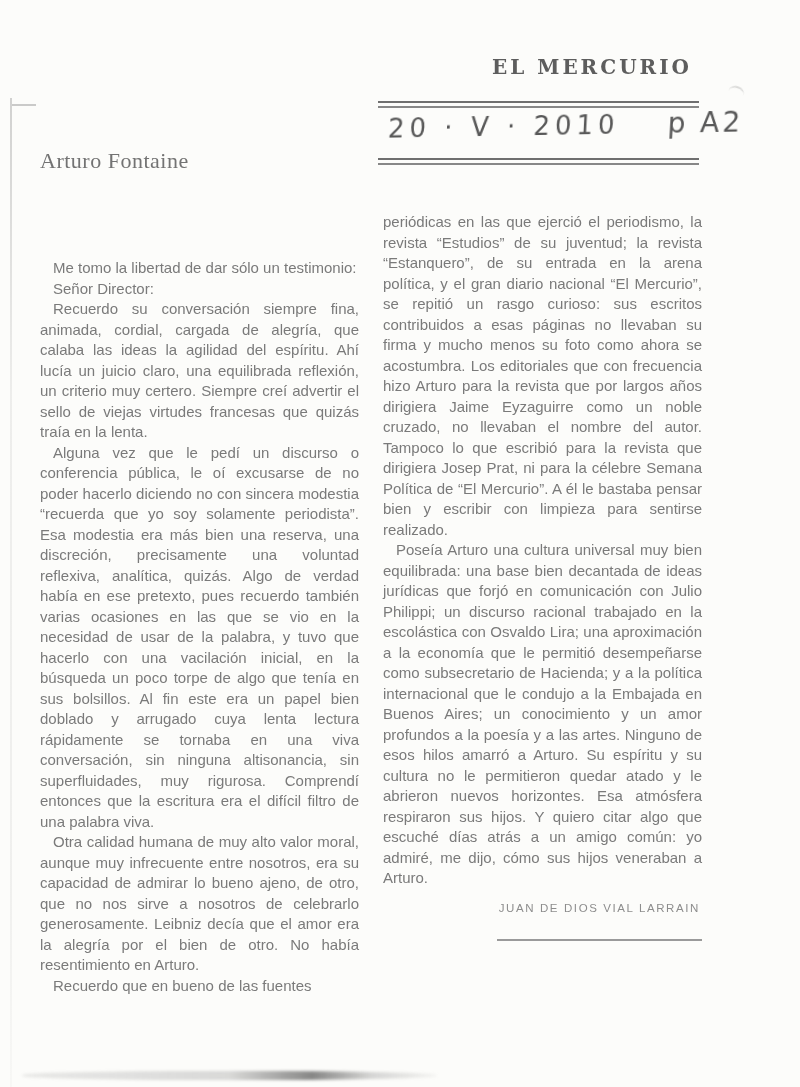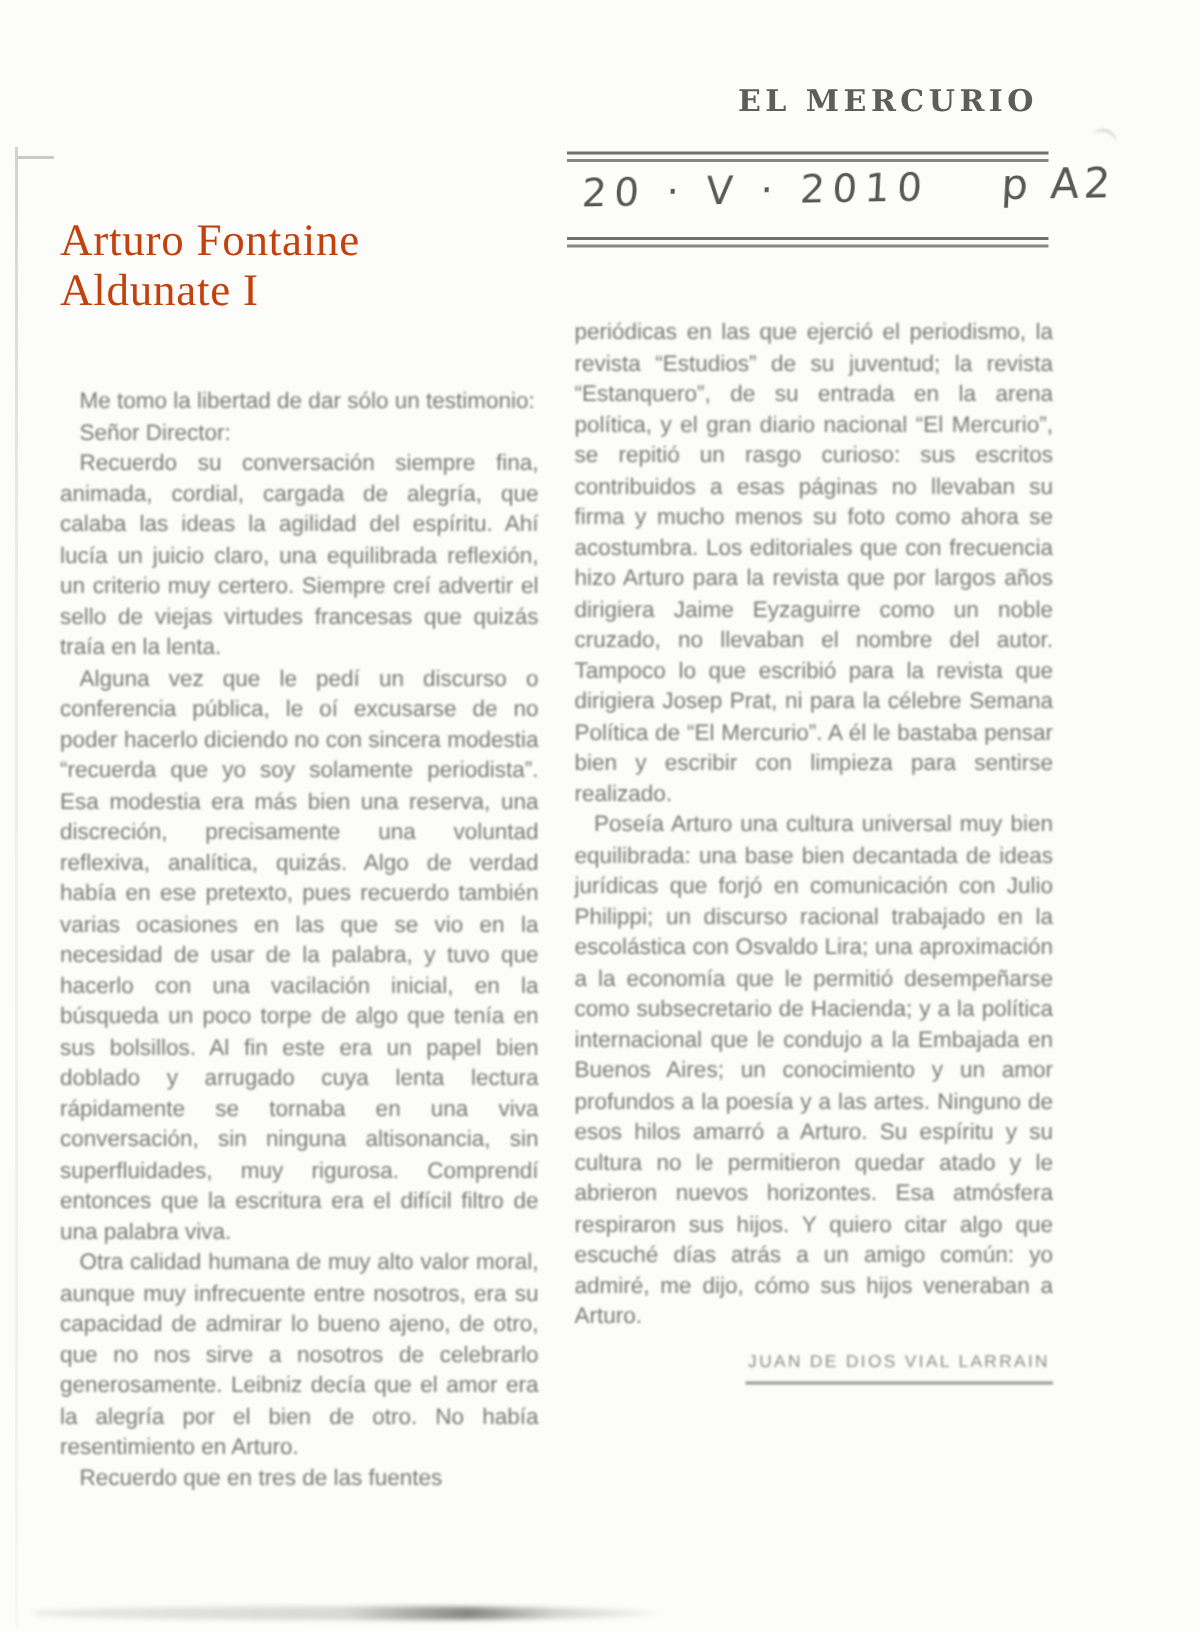--- a/index.html
+++ b/index.html
@@ -55,40 +55,40 @@
     transform: rotate(-1deg) skewX(-4deg);
     white-space: nowrap;
   }
   .hw-date { font-size: 26px; letter-spacing: 5px; }
   .hw-page { font-size: 28px; letter-spacing: 3px; margin-left: 48px; }
 
   
   .article-title {
     position: absolute; left: 40px; top: 144px; width: 320px;
     font-family: "Liberation Serif", "DejaVu Serif", serif;
-    font-weight: 400; font-size: 30px; line-height: 33px;
-    letter-spacing: .5px; color: #c2410c; filter: blur(.35px);
+    font-weight: 400; font-size: 22px; line-height: 33px;
+    letter-spacing: .5px; color: #737373; filter: blur(.35px);
   }
   .col {
     position: absolute; width: 319px;
     font-size: 15px; line-height: 20.5px;
     color: #7a7a7a; filter: blur(.55px);
     text-align: justify;
   }
   .col-left  { left: 40px;  top: 258px; }
   .col-right { left: 383px; top: 212px; }
   .col p { margin: 0; text-indent: 13px; }
   .col p.no-indent { text-indent: 0; }
   .signature-row { margin-top: 8px; text-align: right; }
   .signature {
     display: inline-block;
     font-size: 11.5px; letter-spacing: 1.6px;
     color: #8d8d8d;
     border-bottom: 2px solid #9a9a9a;
-    padding: 0 2px 3px 2px;
+    padding: 0 2px 21px 2px;
     filter: blur(.3px);
     white-space: nowrap;
   }
 </style>
 </head>
 <body>
 
 <div class="page">
 
   <div class="clip-edge-left"></div>
@@ -99,30 +99,29 @@
   <div class="masthead">EL MERCURIO</div>
   <div class="rule rule-top"></div>
   <div class="handwriting">
     <span class="hw-date">20 · V · 2010</span>
     <span class="hw-page">p A2</span>
   </div>
   <div class="rule rule-bottom"></div>
 
   <div class="article-title">
     <div>Arturo Fontaine</div>
-    <div>Aldunate I</div>
   </div>
 
   <div class="col col-left">
     <p>Me tomo la libertad de dar sólo un testimonio:</p>
     <p>Señor Director:</p>
     <p>Recuerdo su conversación siempre fina, animada, cordial, cargada de alegría, que calaba las ideas la agilidad del espíritu. Ahí lucía un juicio claro, una equilibrada reflexión, un criterio muy certero. Siempre creí advertir el sello de viejas virtudes francesas que quizás traía en la lenta.</p>
     <p>Alguna vez que le pedí un discurso o conferencia pública, le oí excusarse de no poder hacerlo diciendo no con sincera modestia “recuerda que yo soy solamente periodista”. Esa modestia era más bien una reserva, una discreción, precisamente una voluntad reflexiva, analítica, quizás. Algo de verdad había en ese pretexto, pues recuerdo también varias ocasiones en las que se vio en la necesidad de usar de la palabra, y tuvo que hacerlo con una vacilación inicial, en la búsqueda un poco torpe de algo que tenía en sus bolsillos. Al fin este era un papel bien doblado y arrugado cuya lenta lectura rápidamente se tornaba en una viva conversación, sin ninguna altisonancia, sin superfluidades, muy rigurosa. Comprendí entonces que la escritura era el difícil filtro de una palabra viva.</p>
     <p>Otra calidad humana de muy alto valor moral, aunque muy infrecuente entre nosotros, era su capacidad de admirar lo bueno ajeno, de otro, que no nos sirve a nosotros de celebrarlo generosamente. Leibniz decía que el amor era la alegría por el bien de otro. No había resentimiento en Arturo.</p>
-    <p>Recuerdo que en tres de las fuentes</p>
+    <p>Recuerdo que en bueno de las fuentes</p>
   </div>
 
   <div class="col col-right">
     <p class="no-indent">periódicas en las que ejerció el periodismo, la revista “Estudios” de su juventud; la revista “Estanquero”, de su entrada en la arena política, y el gran diario nacional “El Mercurio”, se repitió un rasgo curioso: sus escritos contribuidos a esas páginas no llevaban su firma y mucho menos su foto como ahora se acostumbra. Los editoriales que con frecuencia hizo Arturo para la revista que por largos años dirigiera Jaime Eyzaguirre como un noble cruzado, no llevaban el nombre del autor. Tampoco lo que escribió para la revista que dirigiera Josep Prat, ni para la célebre Semana Política de “El Mercurio”. A él le bastaba pensar bien y escribir con limpieza para sentirse realizado.</p>
     <p>Poseía Arturo una cultura universal muy bien equilibrada: una base bien decantada de ideas jurídicas que forjó en comunicación con Julio Philippi; un discurso racional trabajado en la escolástica con Osvaldo Lira; una aproximación a la economía que le permitió desempeñarse como subsecretario de Hacienda; y a la política internacional que le condujo a la Embajada en Buenos Aires; un conocimiento y un amor profundos a la poesía y a las artes. Ninguno de esos hilos amarró a Arturo. Su espíritu y su cultura no le permitieron quedar atado y le abrieron nuevos horizontes. Esa atmósfera respiraron sus hijos. Y quiero citar algo que escuché días atrás a un amigo común: yo admiré, me dijo, cómo sus hijos veneraban a Arturo.</p>
     <div class="signature-row">
       <span class="signature">JUAN DE DIOS VIAL LARRAIN</span>
     </div>
   </div>
 

